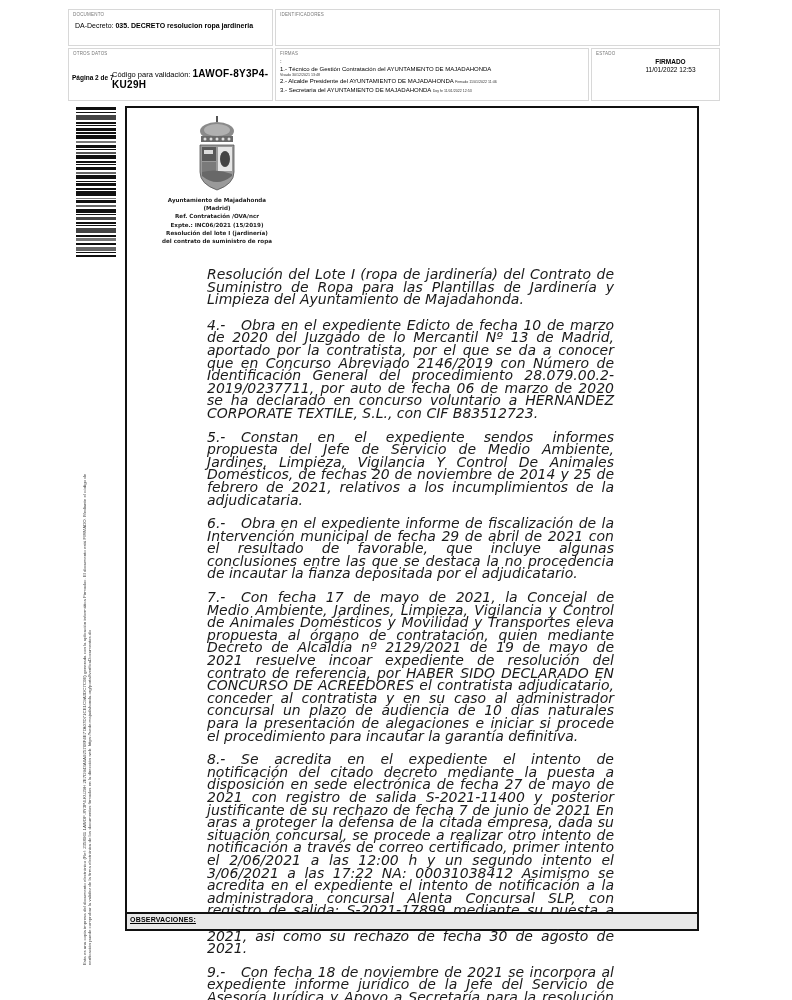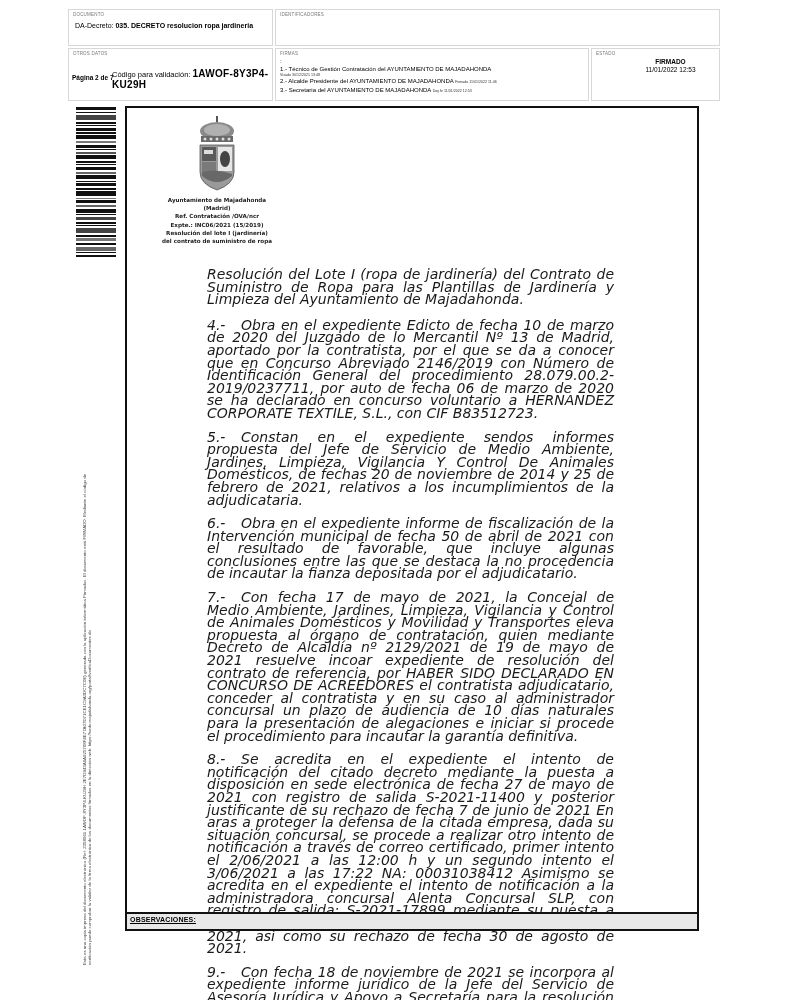--- a/index.html
+++ b/index.html
@@ -158,21 +158,21 @@
     <div>Ref. Contratación /OVA/ncr</div>
     <div>Expte.: INC06/2021 (15/2019)</div>
     <div>Resolución del lote I (jardinería)</div>
     <div>del contrato de suministro de ropa</div>
   </div>
 
   <div class="body">
     <p style="margin-bottom:13px;">Resolución del Lote I (ropa de jardinería) del Contrato de Suministro de Ropa para las Plantillas de Jardinería y Limpieza del Ayuntamiento de Majadahonda.</p>
     <p><span class="num">4.-</span><span>Obra en el expediente Edicto de fecha 10 de marzo de 2020 del Juzgado de lo Mercantil Nº 13 de Madrid, aportado por la contratista, por el que se da a conocer que en Concurso Abreviado 2146/2019 con Número de Identificación General del procedimiento 28.079.00.2-2019/0237711, por auto de fecha 06 de marzo de 2020 se ha declarado en concurso voluntario a HERNANDEZ CORPORATE TEXTILE, S.L., con CIF B83512723.</span></p>
     <p><span class="num">5.-</span><span>Constan en el expediente sendos informes propuesta del Jefe de Servicio de Medio Ambiente, Jardines, Limpieza, Vigilancia Y Control De Animales Domésticos, de fechas 20 de noviembre de 2014 y 25 de febrero de 2021, relativos a los incumplimientos de la adjudicataria.</span></p>
-    <p><span class="num">6.-</span><span>Obra en el expediente informe de fiscalización de la Intervención municipal de fecha 50 de abril de 2021 con el resultado de favorable, que incluye algunas conclusiones entre las que se destaca la no procedencia de incautar la fianza depositada por el adjudicatario.</span></p>
+    <p><span class="num">6.-</span><span>Obra en el expediente informe de fiscalización de la Intervención municipal de fecha 29 de abril de 2021 con el resultado de favorable, que incluye algunas conclusiones entre las que se destaca la no procedencia de incautar la fianza depositada por el adjudicatario.</span></p>
     <p><span class="num">7.-</span><span>Con fecha 17 de mayo de 2021, la Concejal de Medio Ambiente, Jardines, Limpieza, Vigilancia y Control de Animales Domésticos y Movilidad y Transportes eleva propuesta al órgano de contratación, quien mediante Decreto de Alcaldía nº 2129/2021 de 19 de mayo de 2021 resuelve incoar expediente de resolución del contrato de referencia, por HABER SIDO DECLARADO EN CONCURSO DE ACREEDORES el contratista adjudicatario, conceder al contratista y en su caso al administrador concursal un plazo de audiencia de 10 días naturales para la presentación de alegaciones e iniciar si procede el procedimiento para incautar la garantía definitiva.</span></p>
     <p><span class="num">8.-</span><span>Se acredita en el expediente el intento de notificación del citado decreto mediante la puesta a disposición en sede electrónica de fecha 27 de mayo de 2021 con registro de salida S-2021-11400 y posterior justificante de su rechazo de fecha 7 de junio de 2021 En aras a proteger la defensa de la citada empresa, dada su situación concursal, se procede a realizar otro intento de notificación a través de correo certificado, primer intento el 2/06/2021 a las 12:00 h y un segundo intento el 3/06/2021 a las 17:22 NA: 00031038412  Asimismo se acredita en el expediente el intento de notificación a la administradora concursal Alenta Concursal SLP, con registro de salida: S-2021-17899 mediante su puesta a disposición en sede electrónica de fecha 19 de agosto de 2021, así como su rechazo de fecha 30 de agosto de 2021.</span></p>
     <p><span class="num">9.-</span><span>Con fecha 18 de noviembre de 2021 se incorpora al expediente informe jurídico de la Jefe del Servicio de Asesoría Jurídica y Apoyo a Secretaría para la resolución del contrato, por incumplimiento culpable del contratista, detallado en los informes</span></p>
   </div>
 
   <div class="obs">
     <span>OBSERVACIONES:</span>
   </div>
 </div>
 

